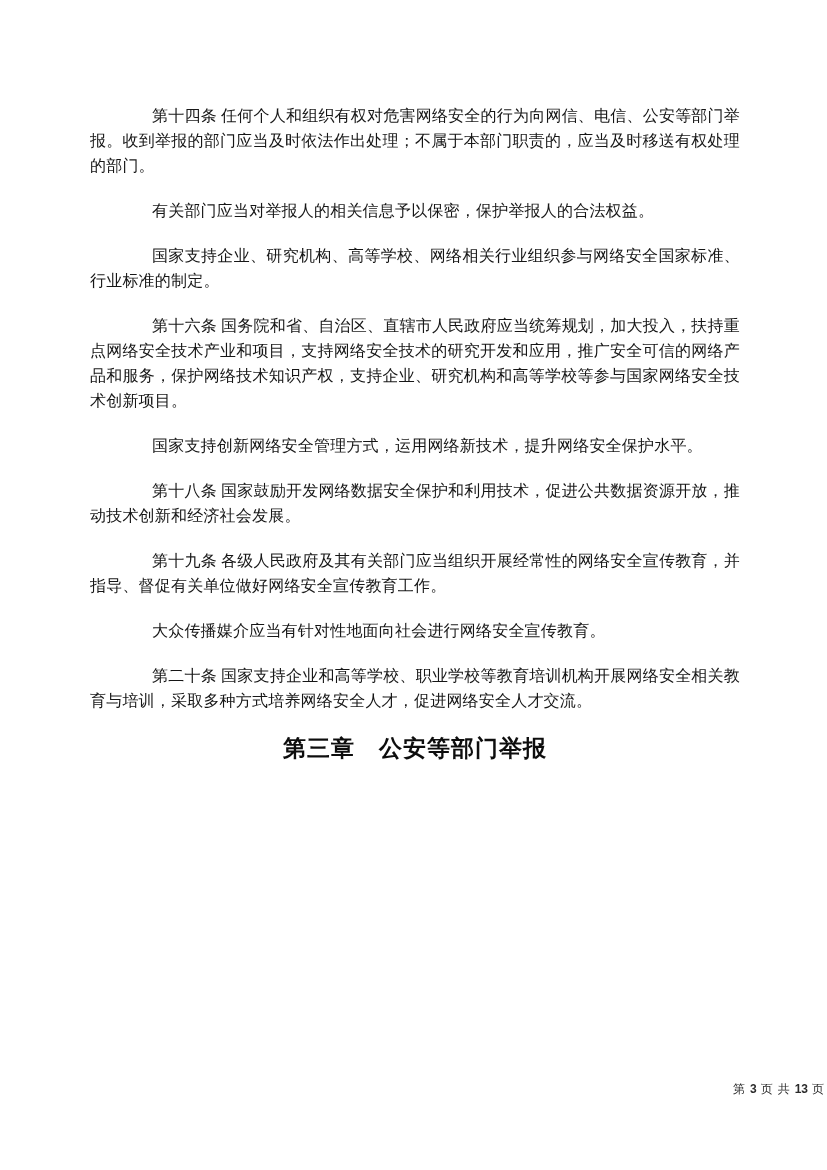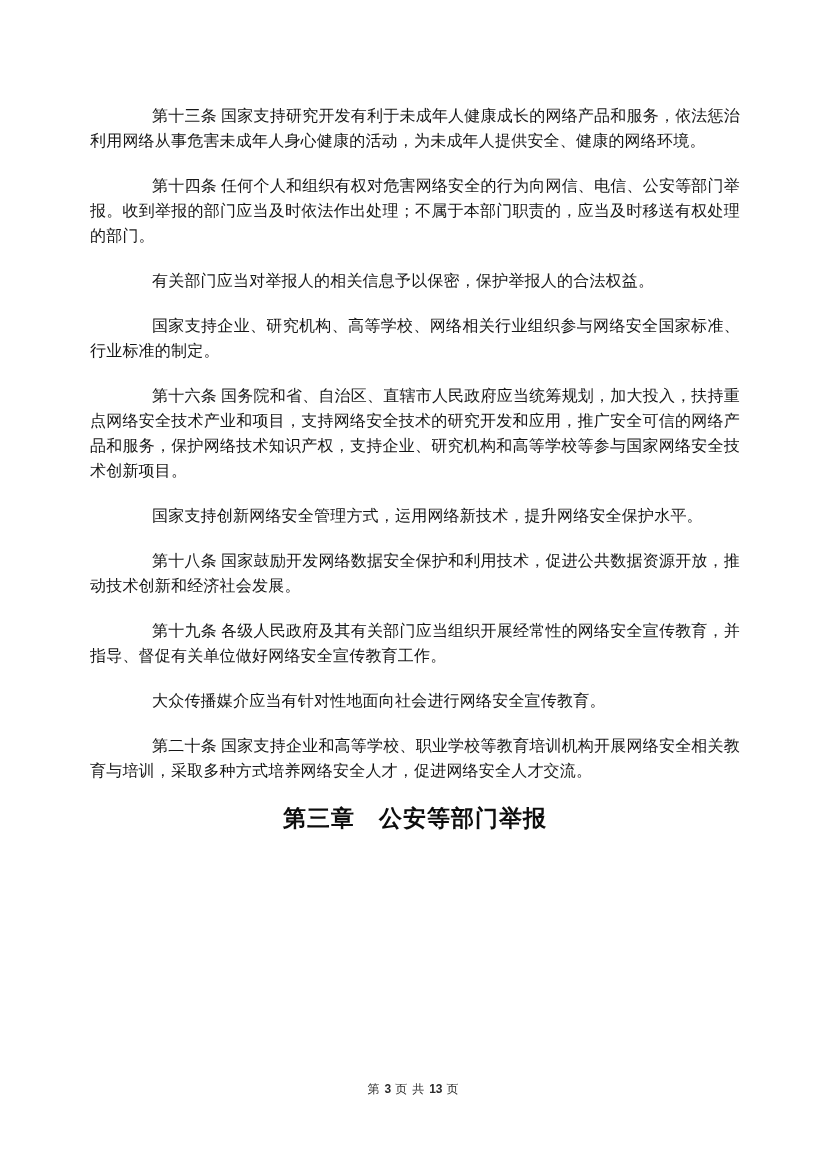--- a/index.html
+++ b/index.html
@@ -37,40 +37,39 @@
     line-height: 30px;
     letter-spacing: 1px;
     text-align: center;
     color: #0d0d0d;
   }
   .footer {
     position: absolute;
     left: 0;
     right: 0;
     top: 1081px;
-    text-align: center;
+    text-align: right;
     font-size: 12px;
     color: #2b2b2b;
     letter-spacing: 1px;
   }
   .footer span {
     margin: 0 2px;
   }
   .footer .num {
     font-family: "Liberation Sans", "DejaVu Sans", sans-serif;
     font-weight: 600;
     letter-spacing: 0;
   }
 </style>
 </head>
 <body>
 
 <div class="page">
   <main class="doc">
-    <p class="para">第十三条 国家支持研究开发有利于未成年人健康成长的网络产品和服务，依法惩治利用网络从事危害未成年人身心健康的活动，为未成年人提供安全、健康的网络环境。</p>
     <p class="para">第十四条 任何个人和组织有权对危害网络安全的行为向网信、电信、公安等部门举报。收到举报的部门应当及时依法作出处理；不属于本部门职责的，应当及时移送有权处理的部门。</p>
     <p class="para">有关部门应当对举报人的相关信息予以保密，保护举报人的合法权益。</p>
     <p class="para">国家支持企业、研究机构、高等学校、网络相关行业组织参与网络安全国家标准、行业标准的制定。</p>
     <p class="para">第十六条 国务院和省、自治区、直辖市人民政府应当统筹规划，加大投入，扶持重点网络安全技术产业和项目，支持网络安全技术的研究开发和应用，推广安全可信的网络产品和服务，保护网络技术知识产权，支持企业、研究机构和高等学校等参与国家网络安全技术创新项目。</p>
     <p class="para">国家支持创新网络安全管理方式，运用网络新技术，提升网络安全保护水平。</p>
     <p class="para">第十八条 国家鼓励开发网络数据安全保护和利用技术，促进公共数据资源开放，推动技术创新和经济社会发展。</p>
     <p class="para">第十九条 各级人民政府及其有关部门应当组织开展经常性的网络安全宣传教育，并指导、督促有关单位做好网络安全宣传教育工作。</p>
     <p class="para">大众传播媒介应当有针对性地面向社会进行网络安全宣传教育。</p>
     <p class="para">第二十条 国家支持企业和高等学校、职业学校等教育培训机构开展网络安全相关教育与培训，采取多种方式培养网络安全人才，促进网络安全人才交流。</p>
     <h2 class="chapter">第三章　公安等部门举报</h2>

